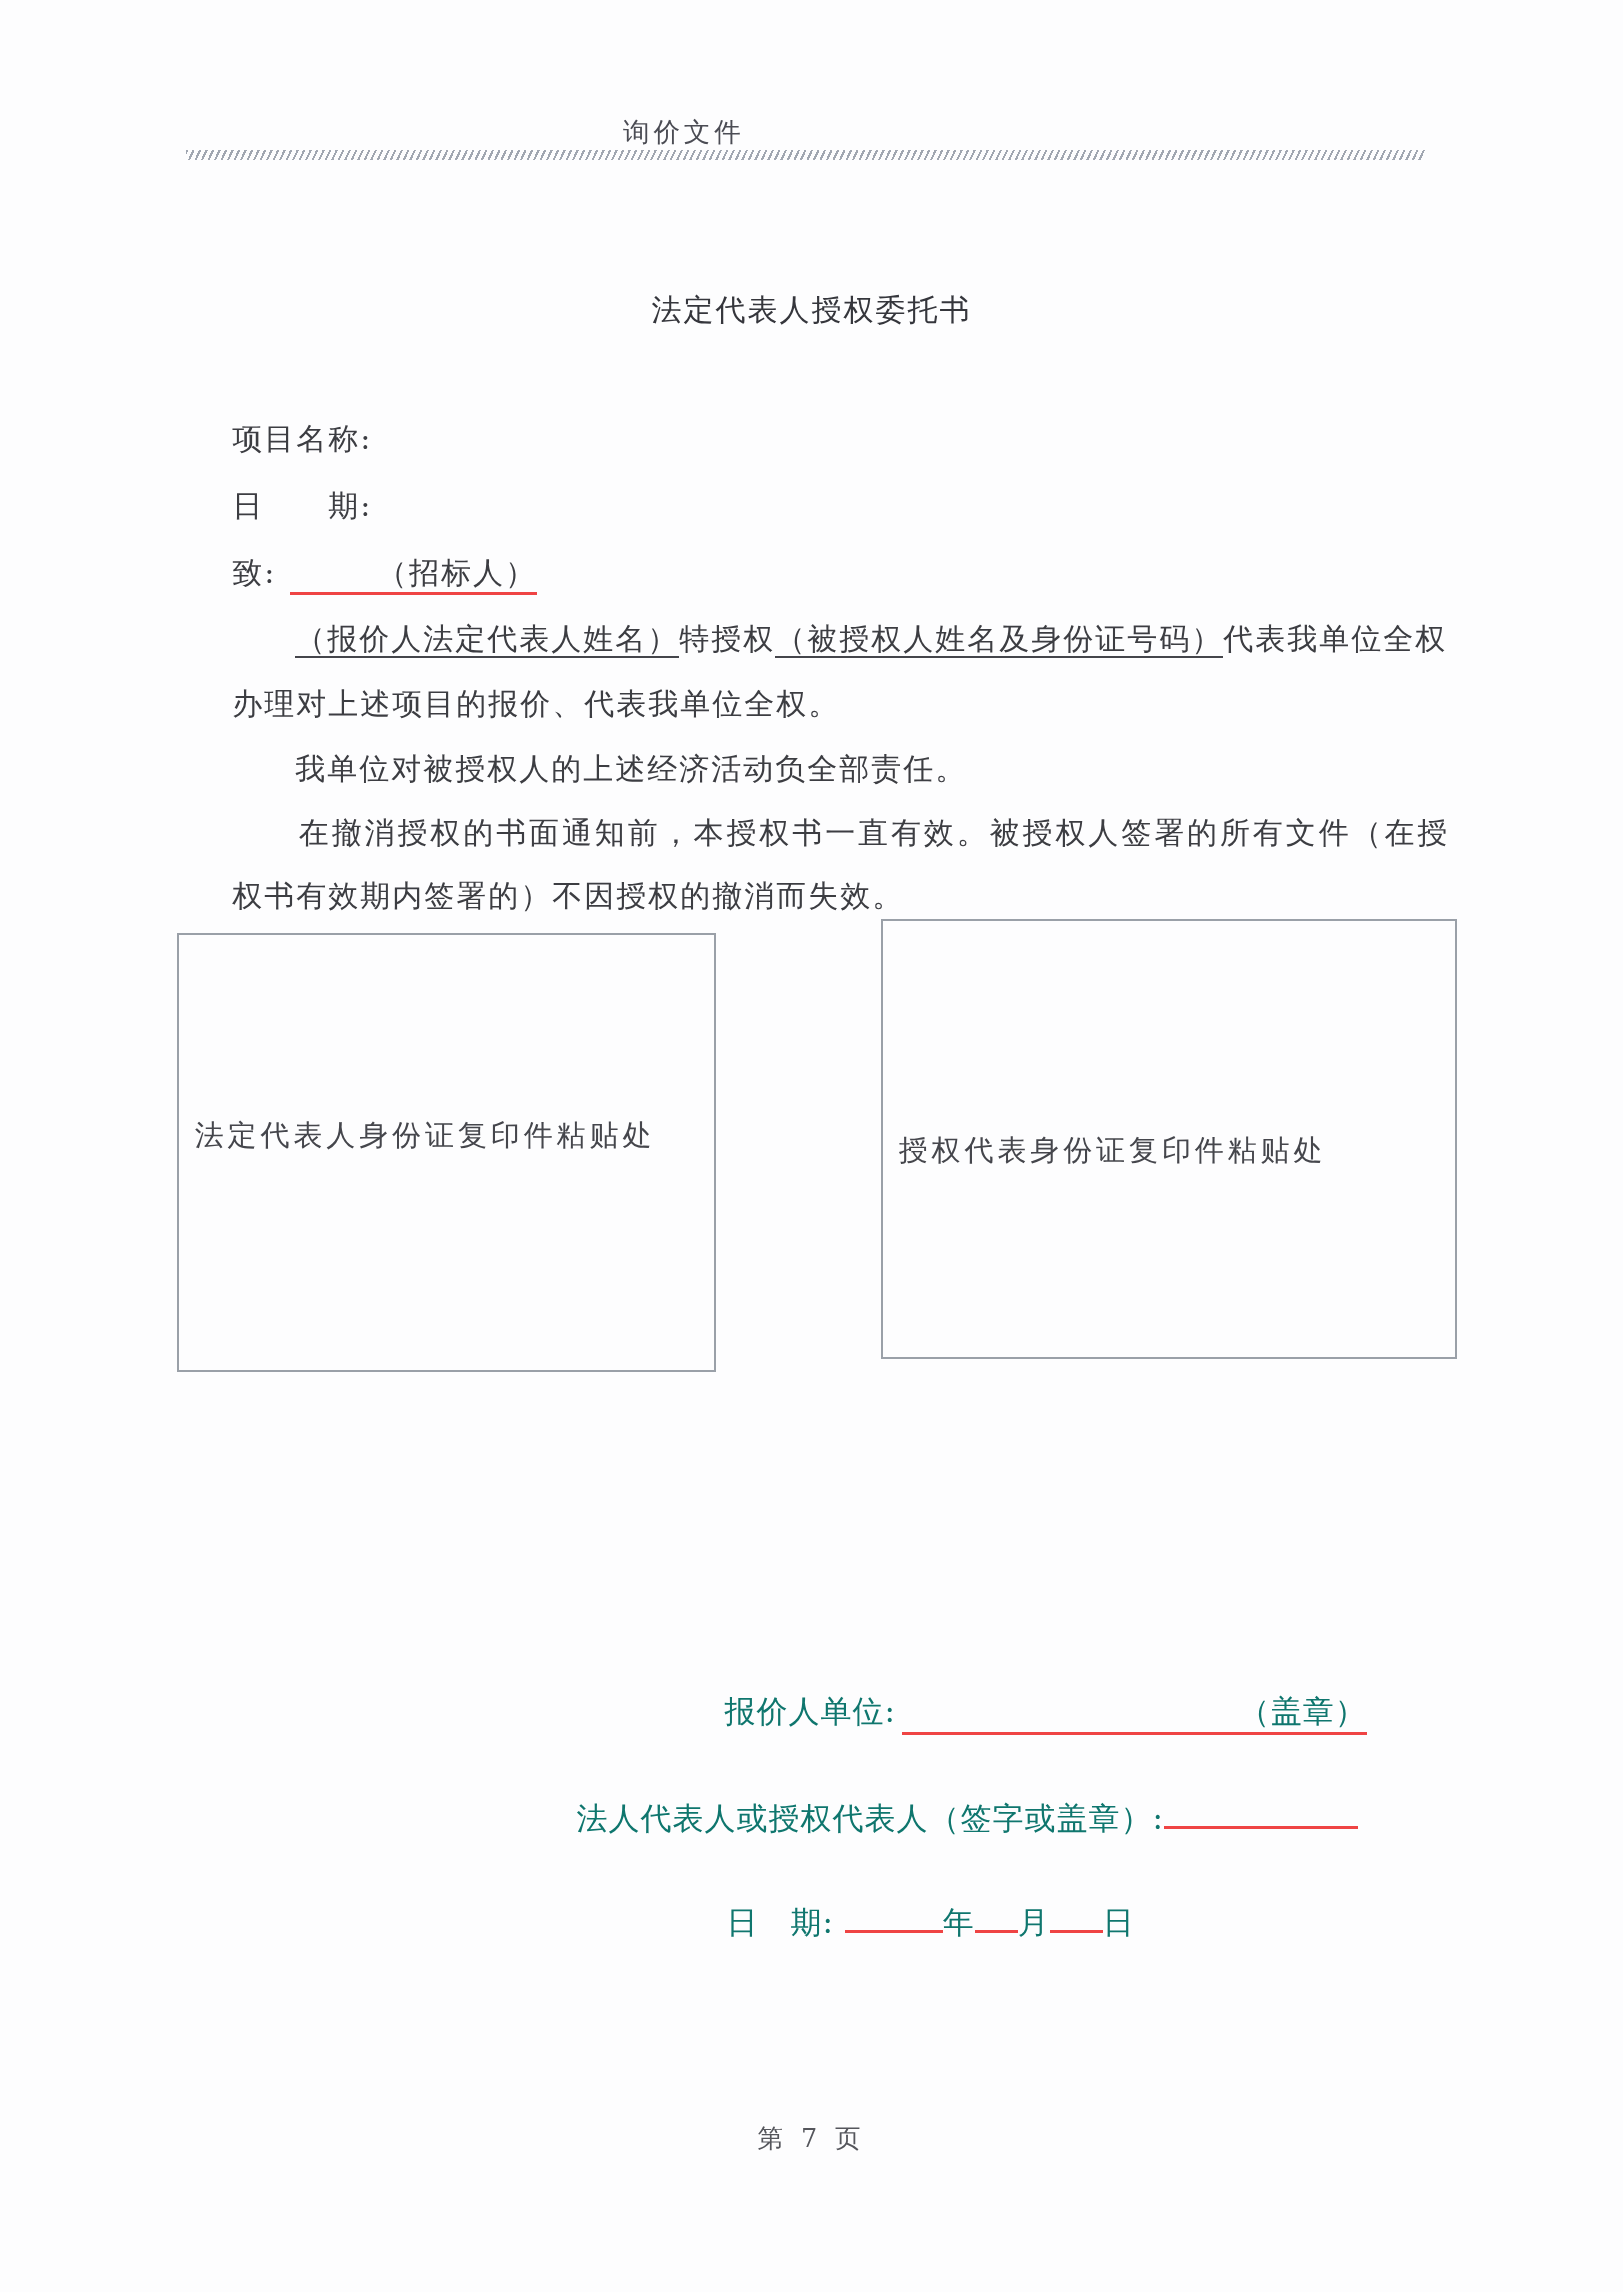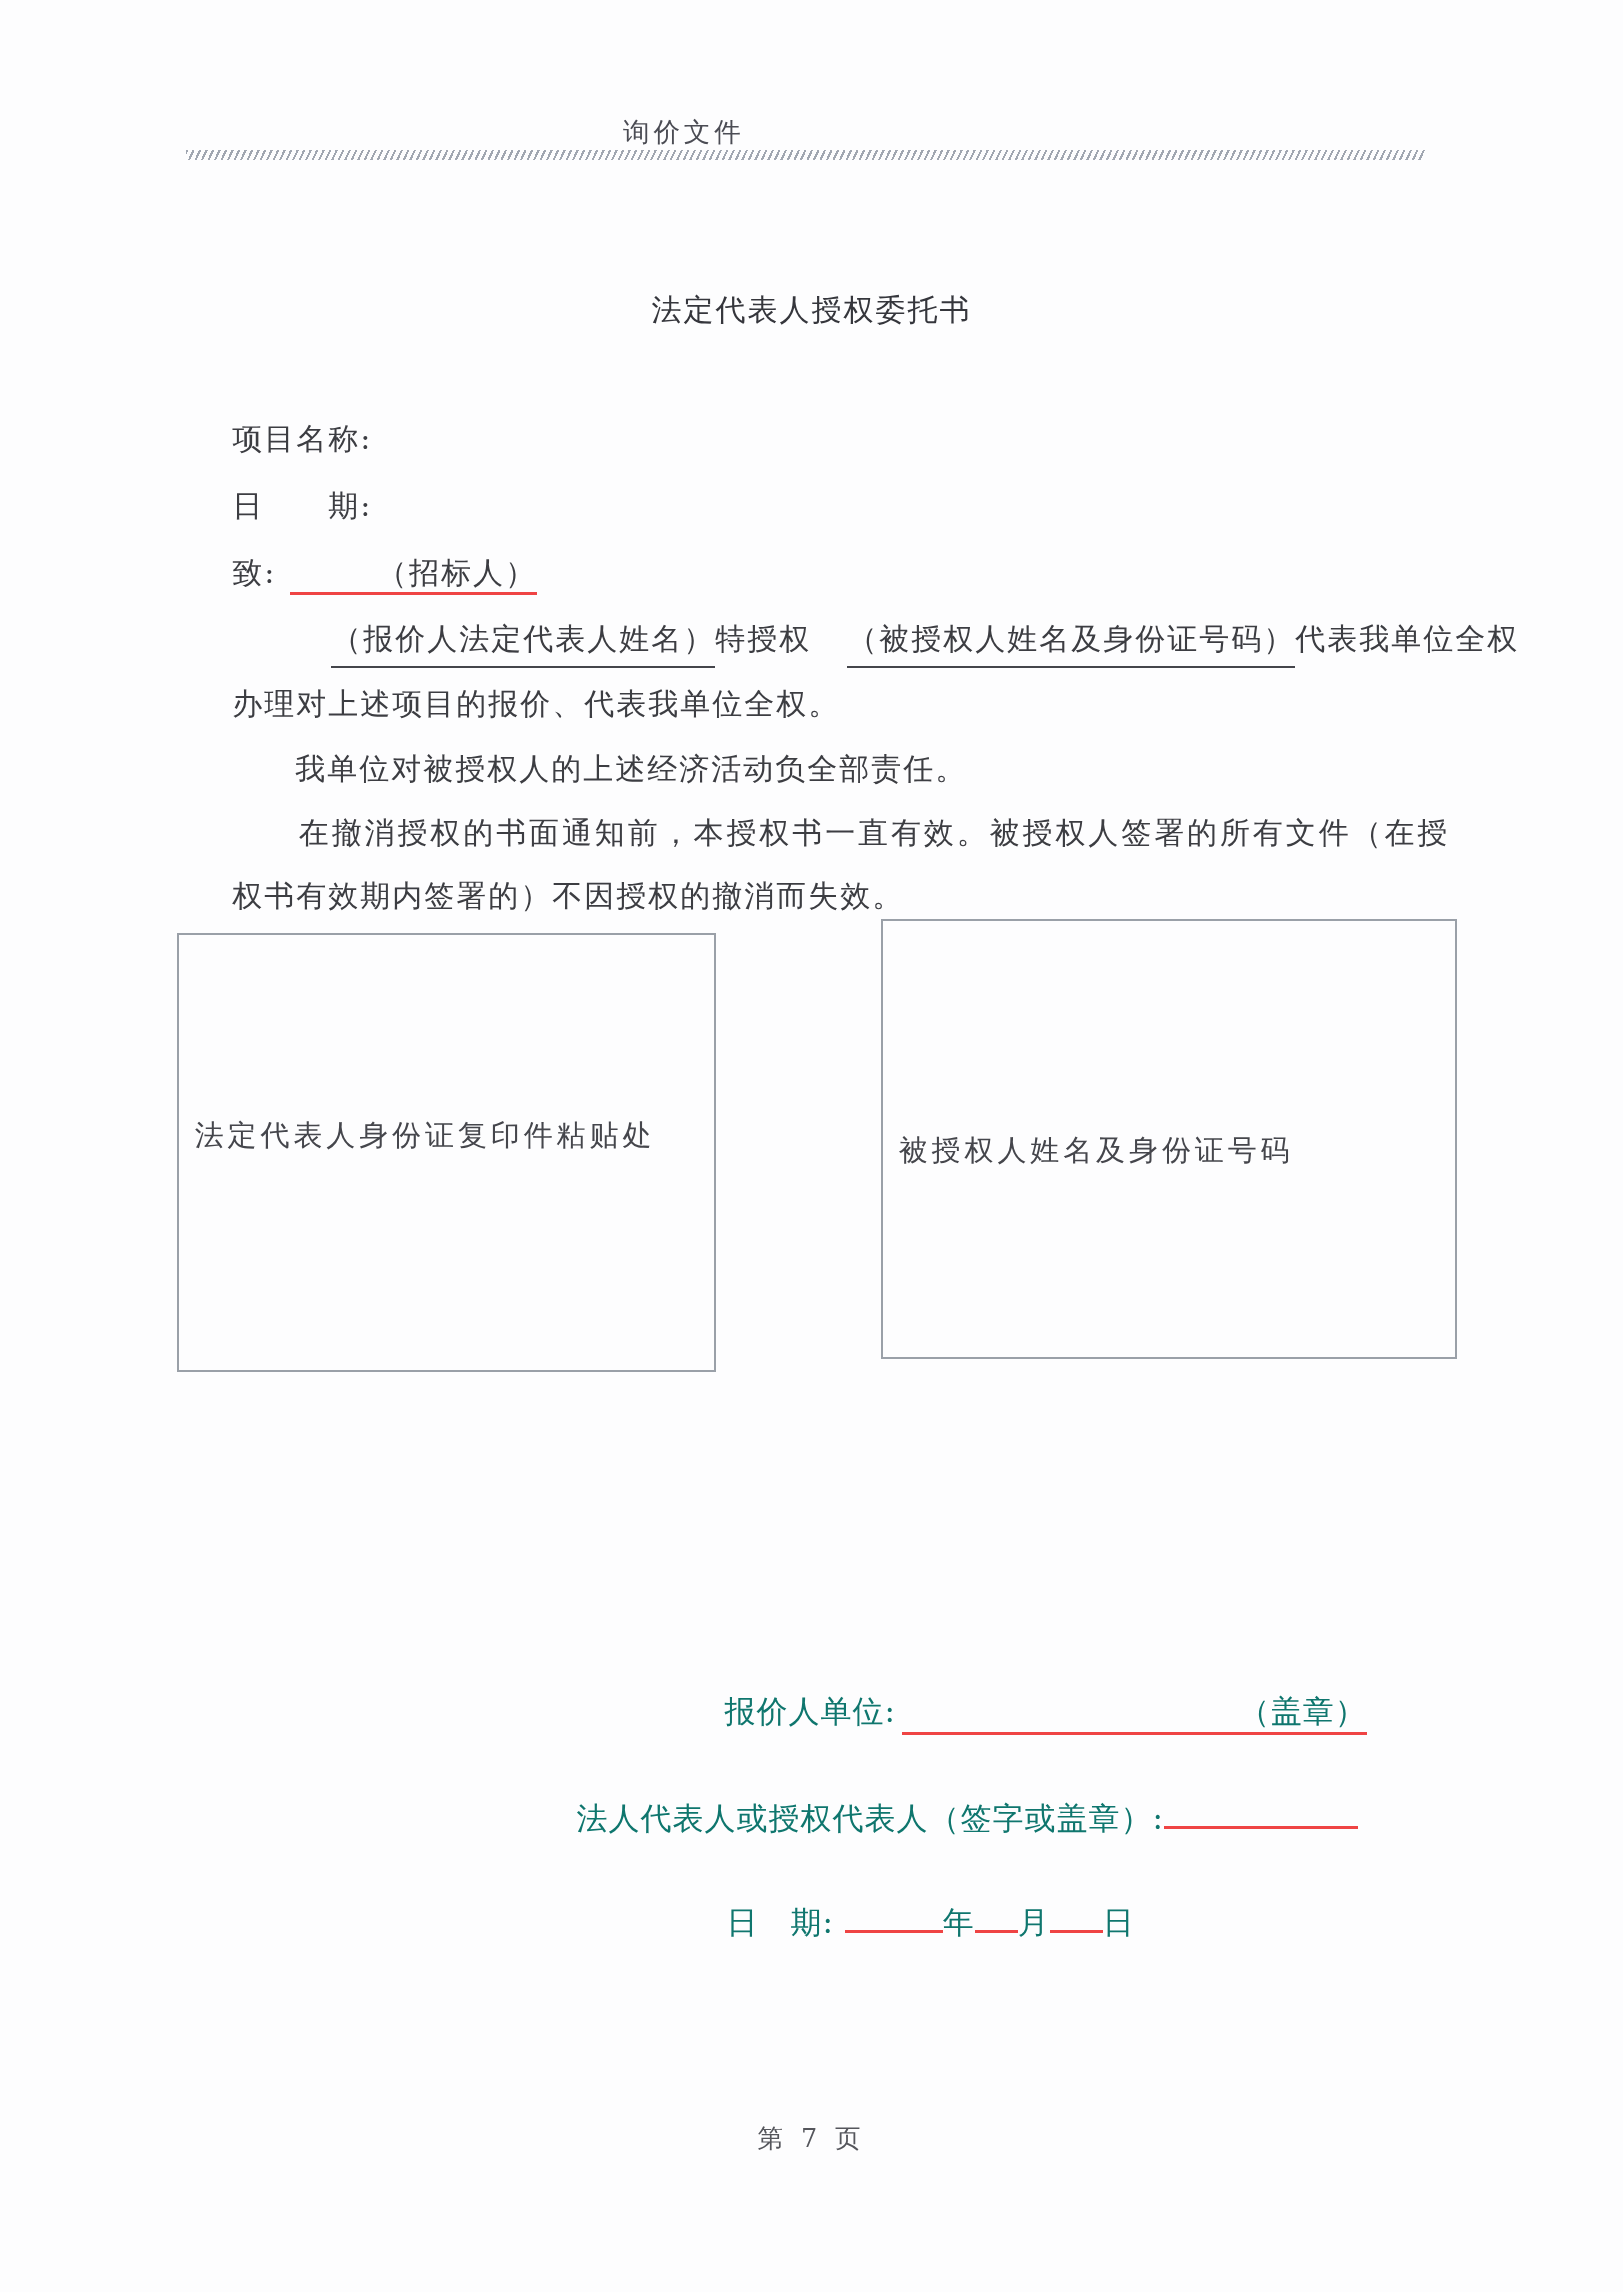--- a/index.html
+++ b/index.html
@@ -34,22 +34,21 @@
   }
   
   .line {
     position:absolute; left:186px; width:1245px;
     font-size:30px; line-height:39px; letter-spacing:2px;
     white-space:pre;
   }
   .indent { display:inline-block; width:63px; }
   .uline {
     border-bottom:2px solid #44454b;
-    padding-bottom:10px;
-    margin-left:36px;
+    padding-bottom:0;
   }
   .blank {
     display:inline-block;
     border-bottom:3px solid #ef4444;
     text-align:right;
     vertical-align:baseline;
   }
   .blank.empty { height:1em; }
   
   .paste-box {
@@ -127,21 +126,21 @@
 
   <div class="line" style="top:837px">
     <span>权书有效期内签署的）不因授权的撤消而失效。</span>
   </div>
 
   <div class="paste-box" id="box-legal">
     <div class="box-label">法定代表人身份证复印件粘贴处</div>
   </div>
 
   <div class="paste-box" id="box-auth">
-    <div class="box-label">被授权人姓名及身份证号码</div>
+    <div class="box-label">授权代表身份证复印件粘贴处</div>
   </div>
 
   <div class="sig-line" id="sig-quoter">
     <span>报价人单位:</span><span class="blank"><span>（盖章）</span></span>
   </div>
 
   <div class="sig-line" id="sig-rep">
     <span>法人代表人或授权代表人（签字或盖章）:</span><span class="blank empty"></span>
   </div>
 

